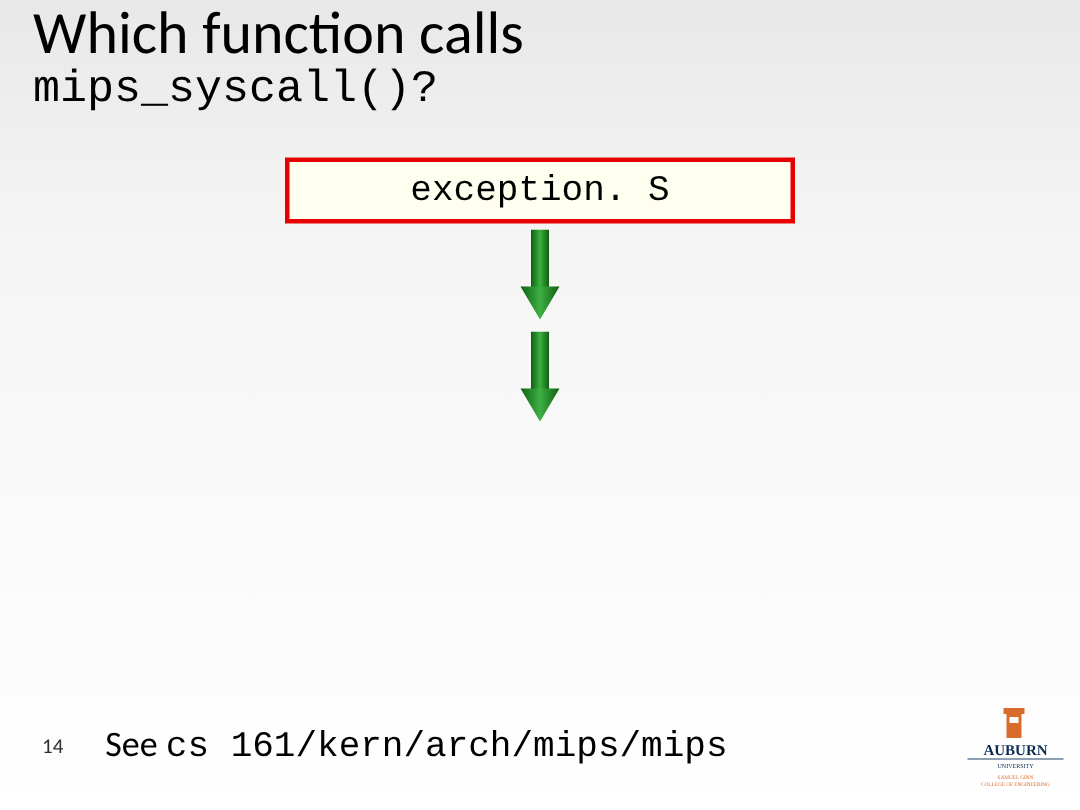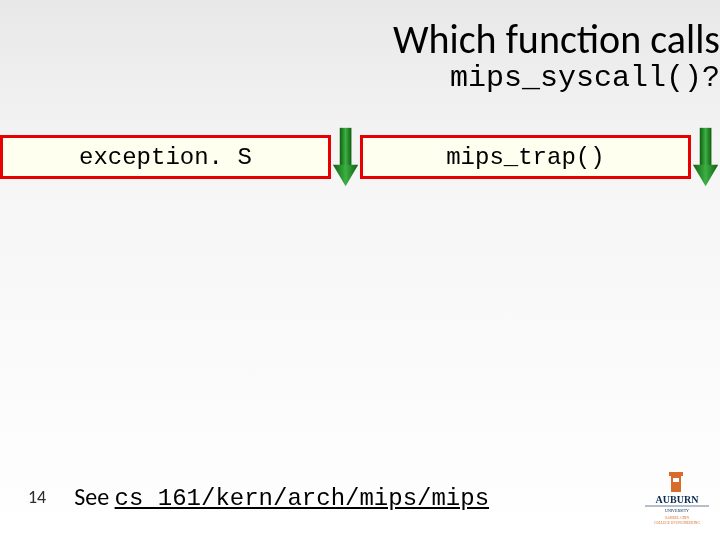--- a/index.html
+++ b/index.html
@@ -3,38 +3,38 @@
 <meta charset="utf-8">
 <style>
   * { margin: 0; padding: 0; box-sizing: border-box; }
   html, body { width: 720px; height: 540px; overflow: hidden; }
   body {
     background: linear-gradient(to bottom, #e8e8e8 0%, #f5f5f5 30%, #ffffff 100%);
     position: relative;
     font-family: Calibri, 'Segoe UI', Arial, sans-serif;
   }
   .title {
-    text-align: right;
-    padding-top: 18px;
+    text-align: left;
     color: #000;
+    margin-left: 22px;
   }
   .title-line1 {
     font-size: 40px;
     font-weight: 400;
     line-height: 1.1;
   }
   .title-line2 {
     font-family: 'Courier New', Courier, monospace;
     font-size: 30px;
     font-weight: 400;
     line-height: 1.1;
   }
   .boxes {
     display: flex;
-    flex-direction: row;
+    flex-direction: column;
     align-items: center;
     margin-top: 28px;
     gap: 0;
   }
   .box {
     width: 340px;
     height: 44px;
     background: #fffff0;
     border: 3px solid #e60000;
     display: flex;
@@ -53,32 +53,31 @@
   .footer {
     position: absolute;
     bottom: 28px;
     left: 0;
     width: 100%;
     display: flex;
     align-items: center;
     padding: 0 20px 0 28px;
   }
   .slide-number {
-    font-size: 18px;
+    font-size: 14px;
     color: #2c2c2c;
     margin-right: 28px;
   }
   .see-text {
     font-size: 24px;
     color: #000;
     flex: 1;
   }
   .see-text .path {
     font-family: 'Courier New', Courier, monospace;
-    text-decoration: underline;
   }
   .logo {
     position: absolute;
     right: 3px;
     bottom: 14px;
     width: 80px;
     height: 54px;
   }
   .logo svg { display: block; width: 100%; height: 100%; }
 </style>
@@ -99,23 +98,20 @@
       <defs>
         <linearGradient id="g1" x1="0" y1="0" x2="1" y2="0">
           <stop offset="0" stop-color="#0f5f0f"></stop>
           <stop offset="0.5" stop-color="#3cb043"></stop>
           <stop offset="1" stop-color="#0f5f0f"></stop>
         </linearGradient>
       </defs>
       <rect x="9" y="0" width="12" height="40" fill="url(#g1)"></rect>
       <polygon points="2,38 28,38 15,60" fill="url(#g1)"></polygon>
     </svg>
-  </div>
-  <div class="box">
-    <span>mips_trap()</span>
   </div>
   <div class="arrow">
     <svg viewBox="0 0 30 60">
       <defs>
         <linearGradient id="g2" x1="0" y1="0" x2="1" y2="0">
           <stop offset="0" stop-color="#0f5f0f"></stop>
           <stop offset="0.5" stop-color="#3cb043"></stop>
           <stop offset="1" stop-color="#0f5f0f"></stop>
         </linearGradient>
       </defs>

